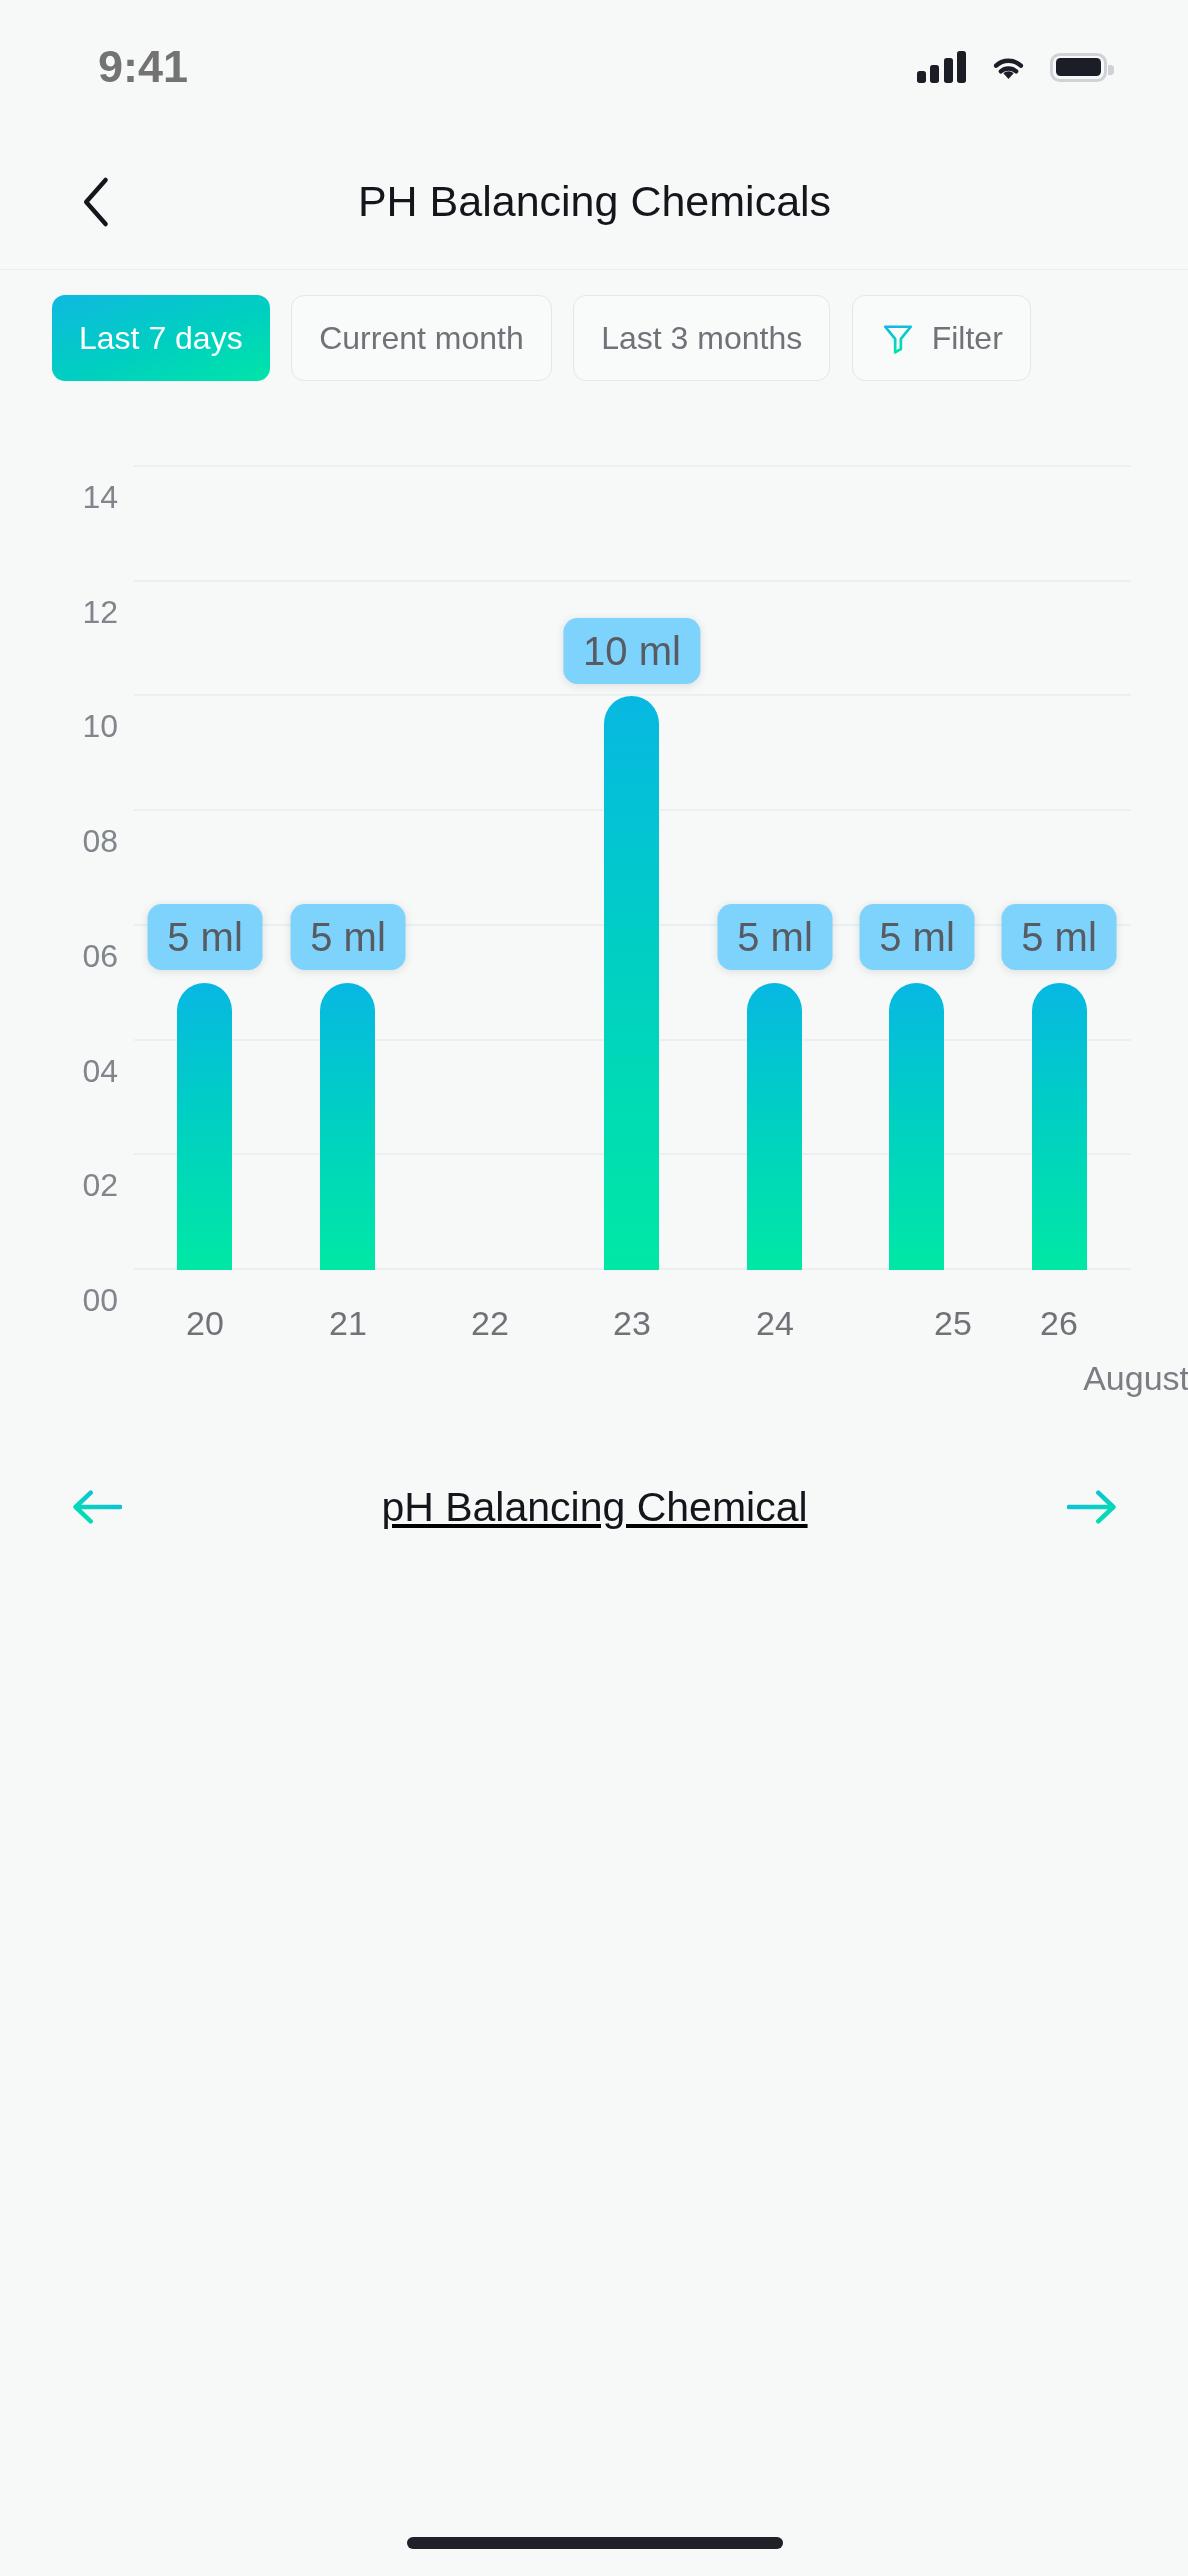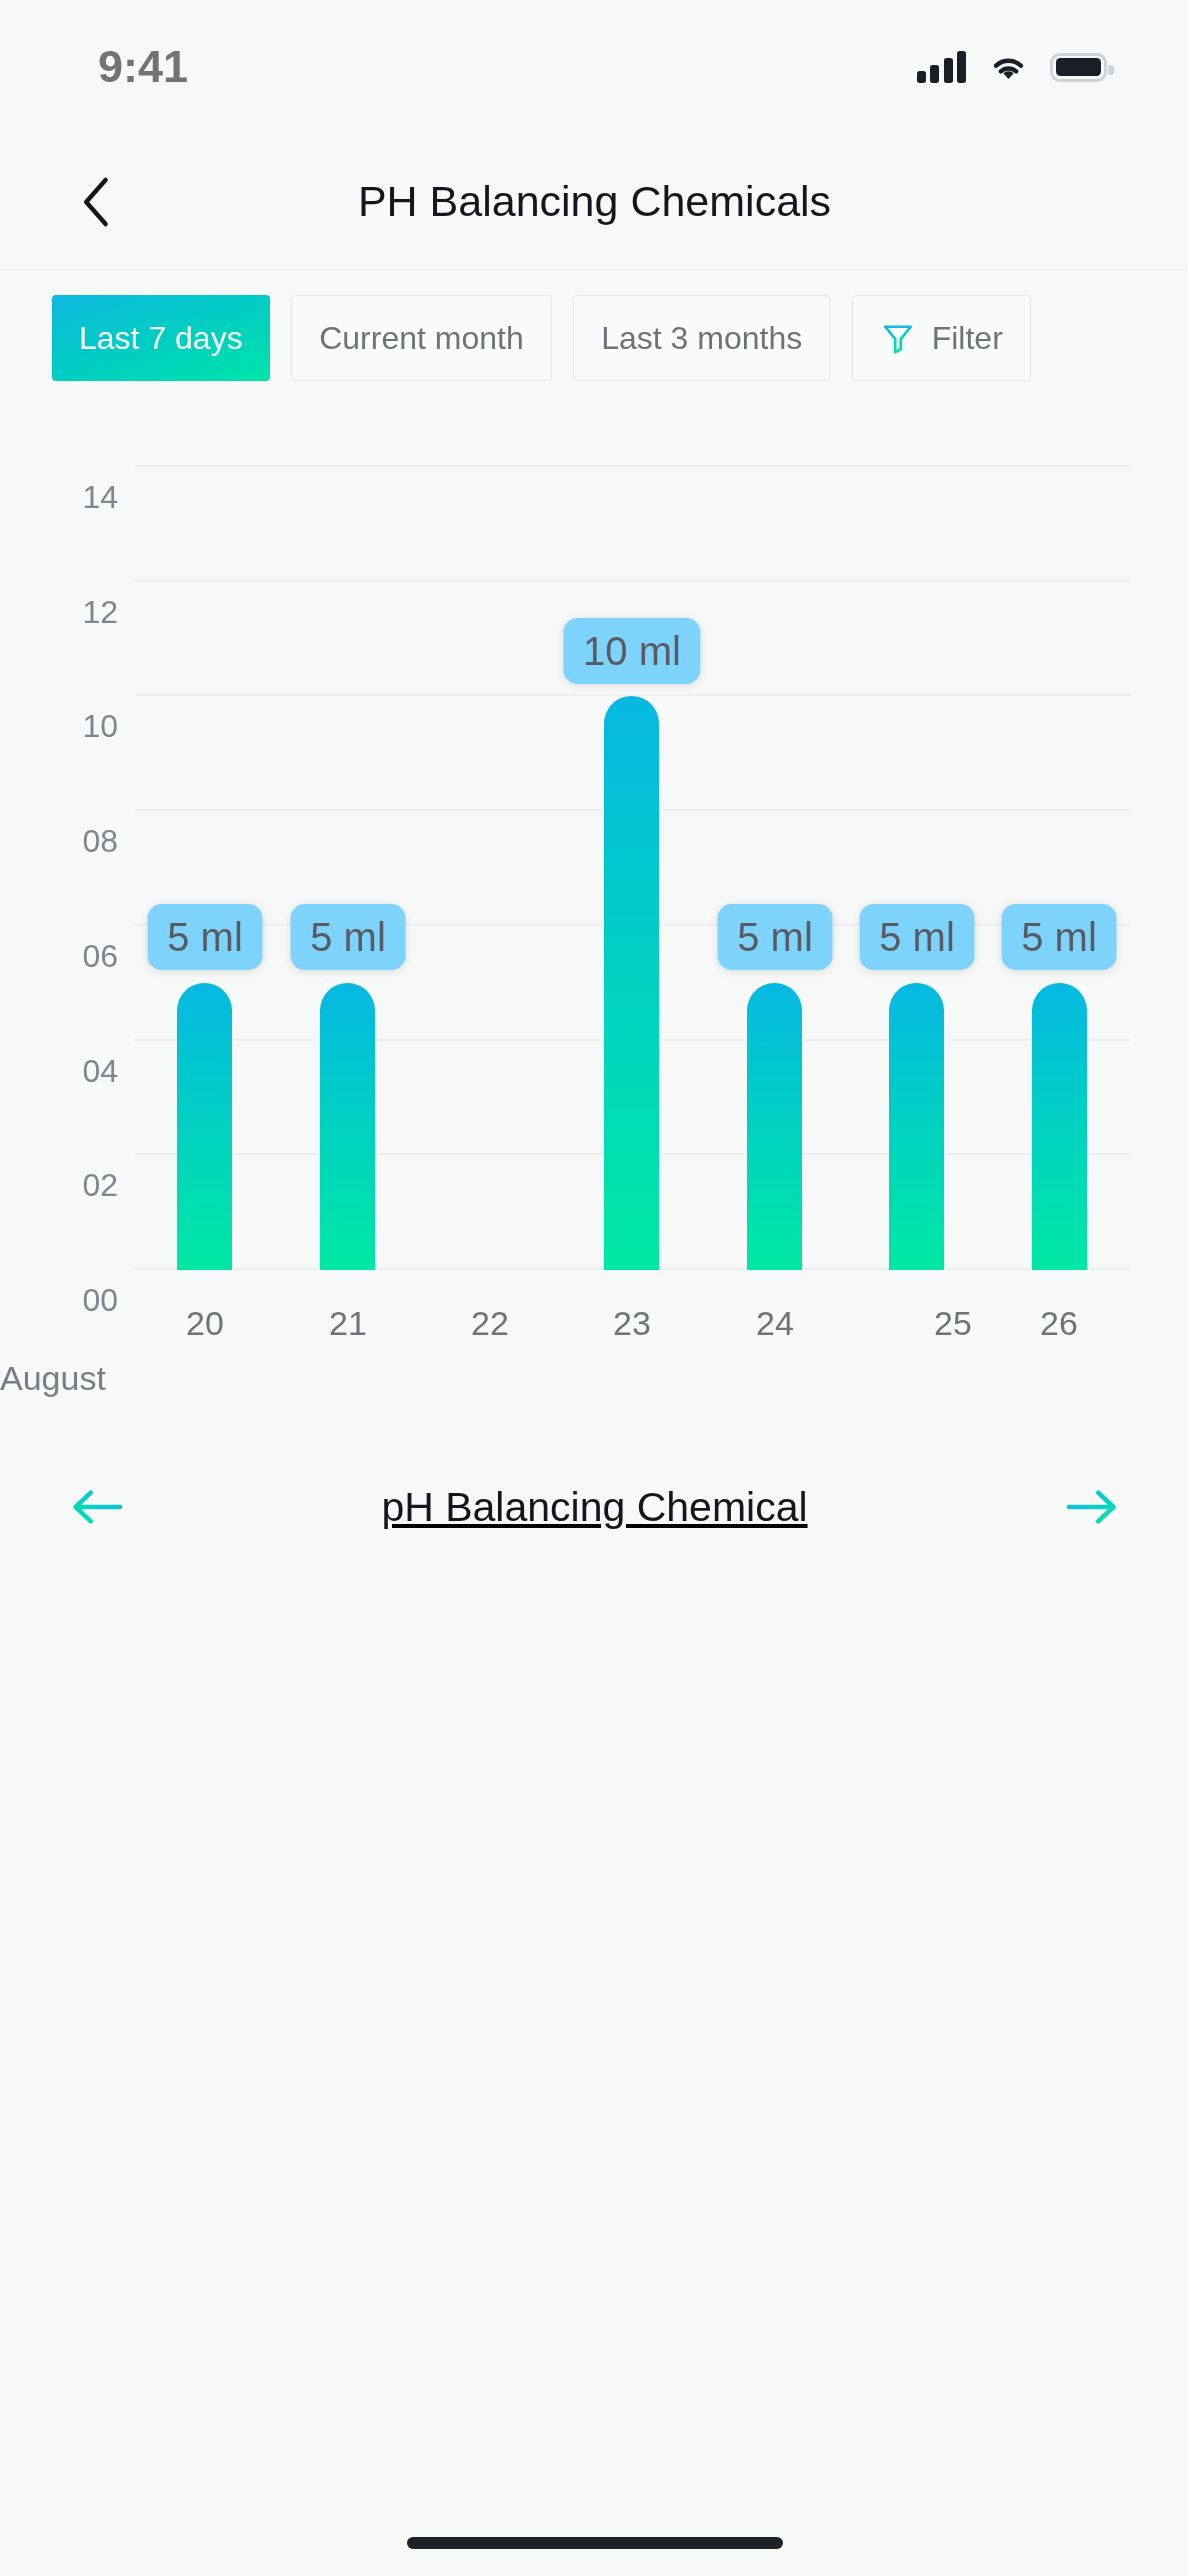--- a/index.html
+++ b/index.html
@@ -39,21 +39,21 @@
     display: flex; align-items: center;
   }
   .back-btn { position: absolute; left: 63px; width: 63px; height: 63px;
               display: flex; align-items: center; justify-content: center; cursor: pointer; }
   .page-title { width: 100%; text-align: center; font-size: 43px; font-weight: 500; color: #14161c; }
 
   
   .chips { position: absolute; top: 295px; left: 0; width: 100%;
            display: flex; align-items: center; gap: 21.5px; padding-left: 52px; }
   .chip {
-    height: 86px; border-radius: 4px; display: flex; align-items: center; justify-content: center;
+    height: 86px; border-radius: 13px; display: flex; align-items: center; justify-content: center;
     padding: 0 27px; font-size: 32px; color: #6f7378; background: #f9fafa;
     border: 1.8px solid #e4e6e8; white-space: nowrap; cursor: pointer;
   }
   .chip.active {
     background: linear-gradient(160deg, #0fb9e0 0%, #00cfc0 55%, #00e5a8 100%);
     color: #ffffff; border: none; font-weight: 400;
   }
   .chip .funnel { width: 36px; height: 36px; margin-right: 16px; flex: none; }
 
   
@@ -67,21 +67,21 @@
     position: absolute; width: 55px; border-radius: 28px 28px 0 0;
     background: linear-gradient(180deg, #07b8e2 0%, #00cfc4 45%, #00e8a4 100%);
   }
   .tooltip {
     position: absolute; transform: translateX(-50%);
     background: #7dd3fc; border-radius: 14.3px; padding: 10.7px 19.7px;
     font-size: 40px; color: #585c62; white-space: nowrap;
     box-shadow: 0 1.8px 9px rgba(0,0,0,0.10);
   }
   .xlabel { position: absolute; transform: translateX(-50%); font-size: 34px; color: #6f7378; }
-  .month { position: absolute; width: 100%; text-align: left; top: 894px;
+  .month { position: absolute; width: 100%; text-align: right; top: 894px;
            font-size: 34px; color: #7a7e84; }
 
   
   .pager { position: absolute; top: 1458px; left: 0; width: 100%; height: 98px;
            display: flex; align-items: center; justify-content: space-between; padding: 0 64px; text-decoration: underline; }
   .pager-title { font-size: 41px; font-weight: 500; color: #14161c; }
   .arrow-btn { width: 66px; height: 66px; display: flex; align-items: center;
                justify-content: center; cursor: pointer; }
 
   

